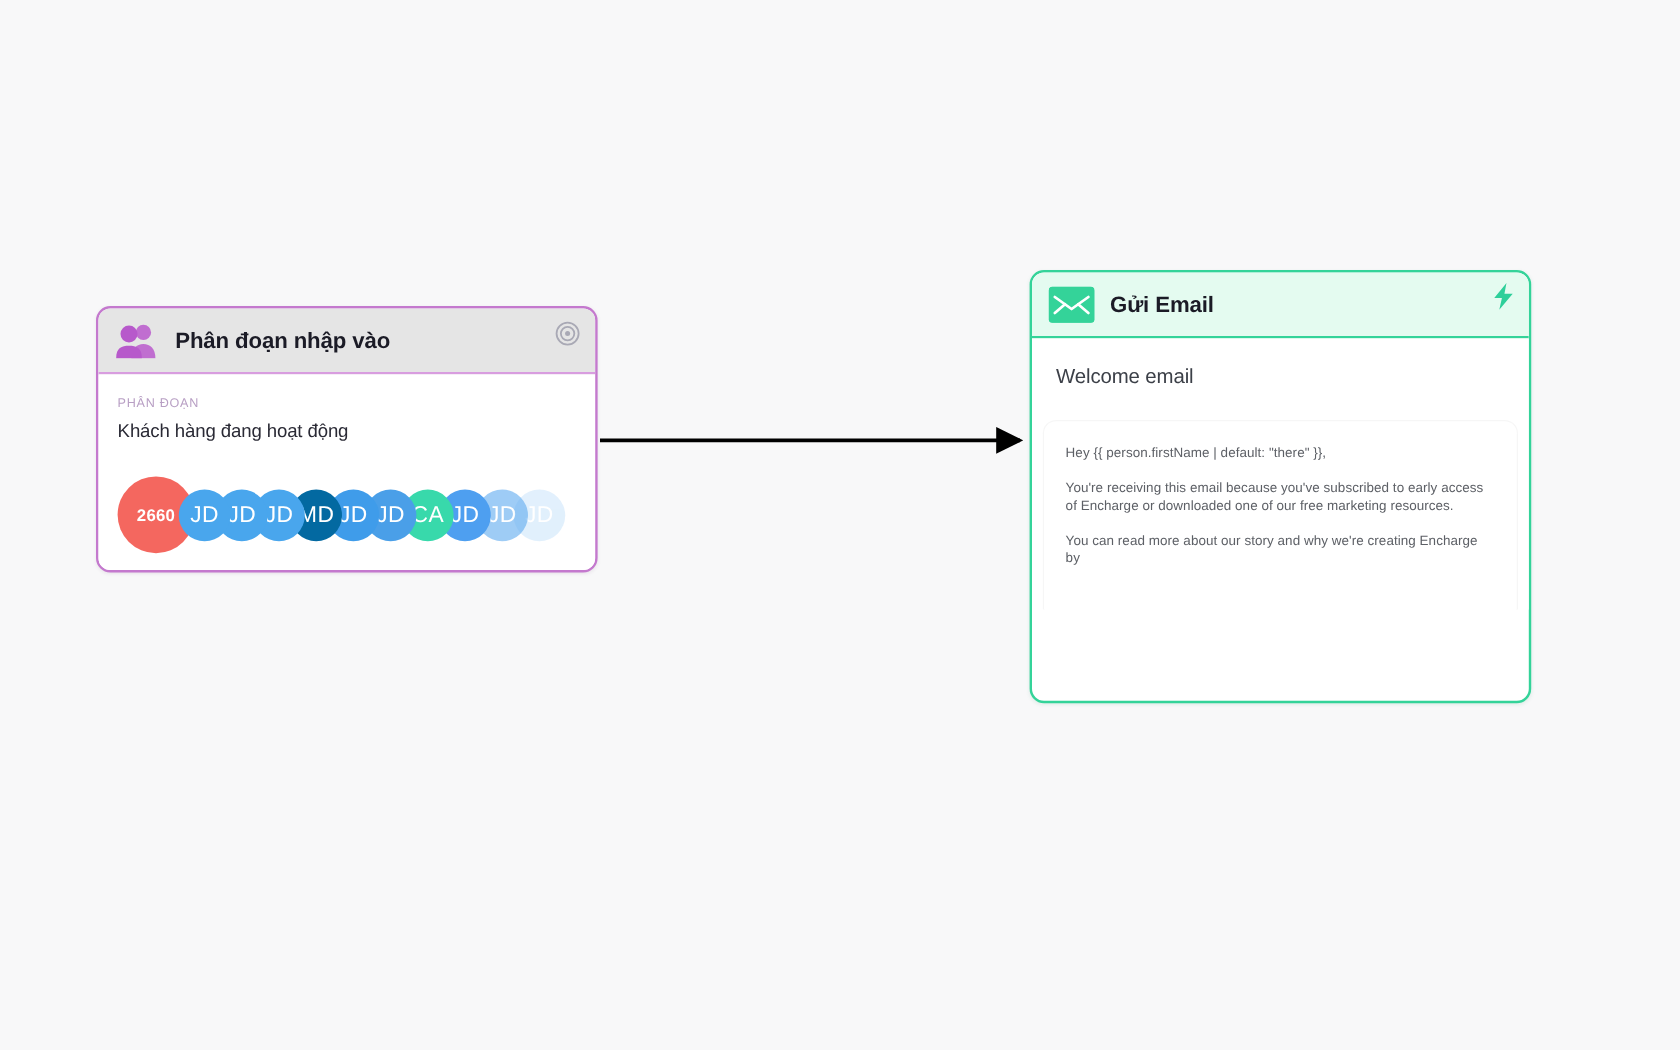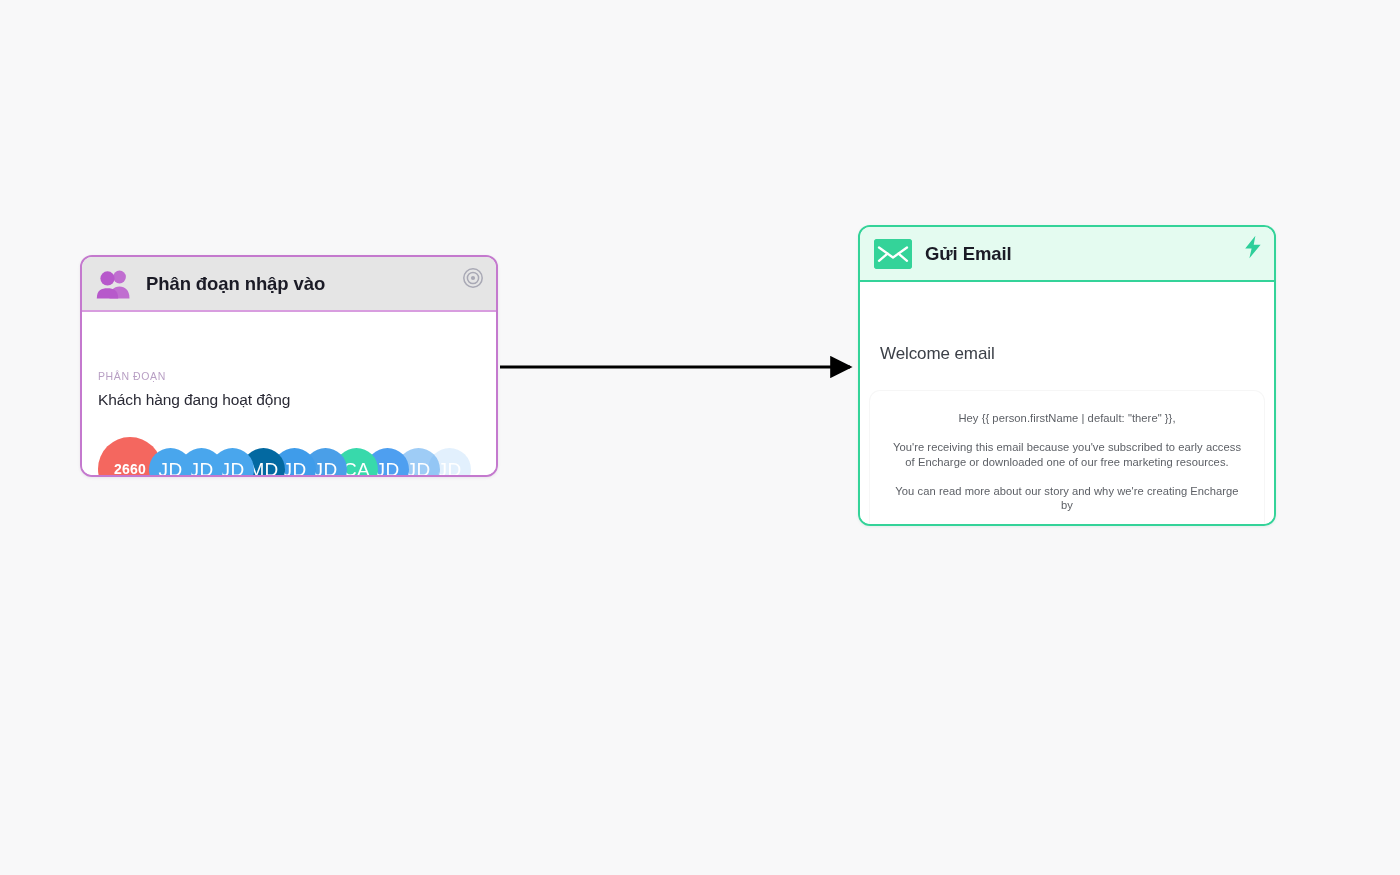--- a/index.html
+++ b/index.html
@@ -43,21 +43,20 @@
     font-size: 18.5px;
     font-weight: bold;
     color: #1b1b26;
     letter-spacing: -0.1px;
     white-space: nowrap;
   }
 
   .node-body {
     background: #fff;
     position: relative;
-    margin-top: 40px;
   }
 
   
   #node-segment {
     left: 80px;
     top: 255px;
     width: 418px;
     height: 222px;
     border: 2px solid #c479ce;
     box-shadow: 0 1px 3px rgba(100,60,110,0.10);
@@ -136,21 +135,21 @@
     font-size: 19px;
     font-weight: normal;
     letter-spacing: 0.3px;
   }
 
   
   #node-email {
     left: 858px;
     top: 225px;
     width: 418px;
-    height: 301px;
+    height: 361px;
     border: 2px solid #34d399;
     box-shadow: 0 1px 3px rgba(40,150,110,0.10);
   }
 
   #node-email .node-header {
     background: #e4fbf0;
     border-bottom: 2px solid #34d399;
   }
 
   .mail-icon {
@@ -193,21 +192,20 @@
     height: 180px;
     overflow: hidden;
   }
 
   .email-line {
     font-size: 11.2px;
     line-height: 1.28;
     color: #5d6066;
     margin-bottom: 15px;
     letter-spacing: 0.05px;
-    text-align: center;
   }
 
   .email-line:last-child { margin-bottom: 0; }
 
   
   #connector {
     position: absolute;
     left: 0;
     top: 0;
     width: 1400px;

